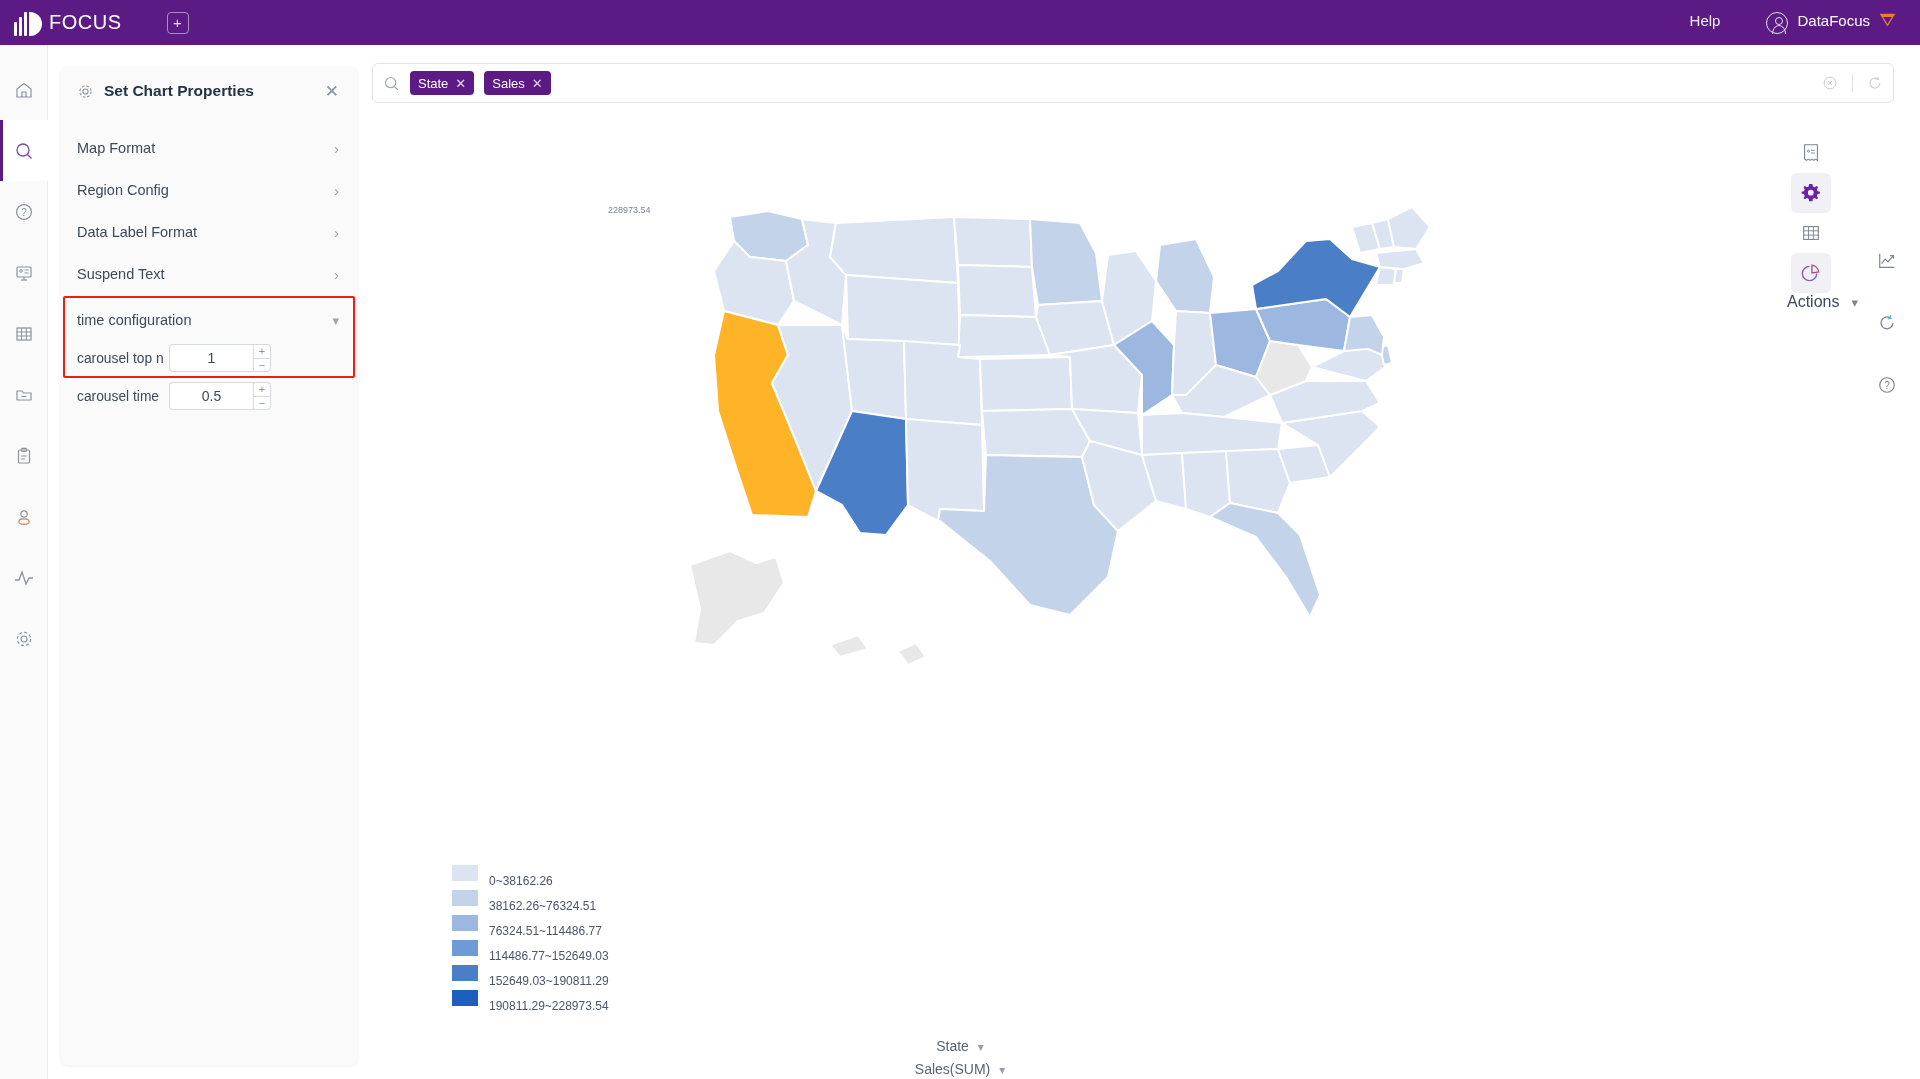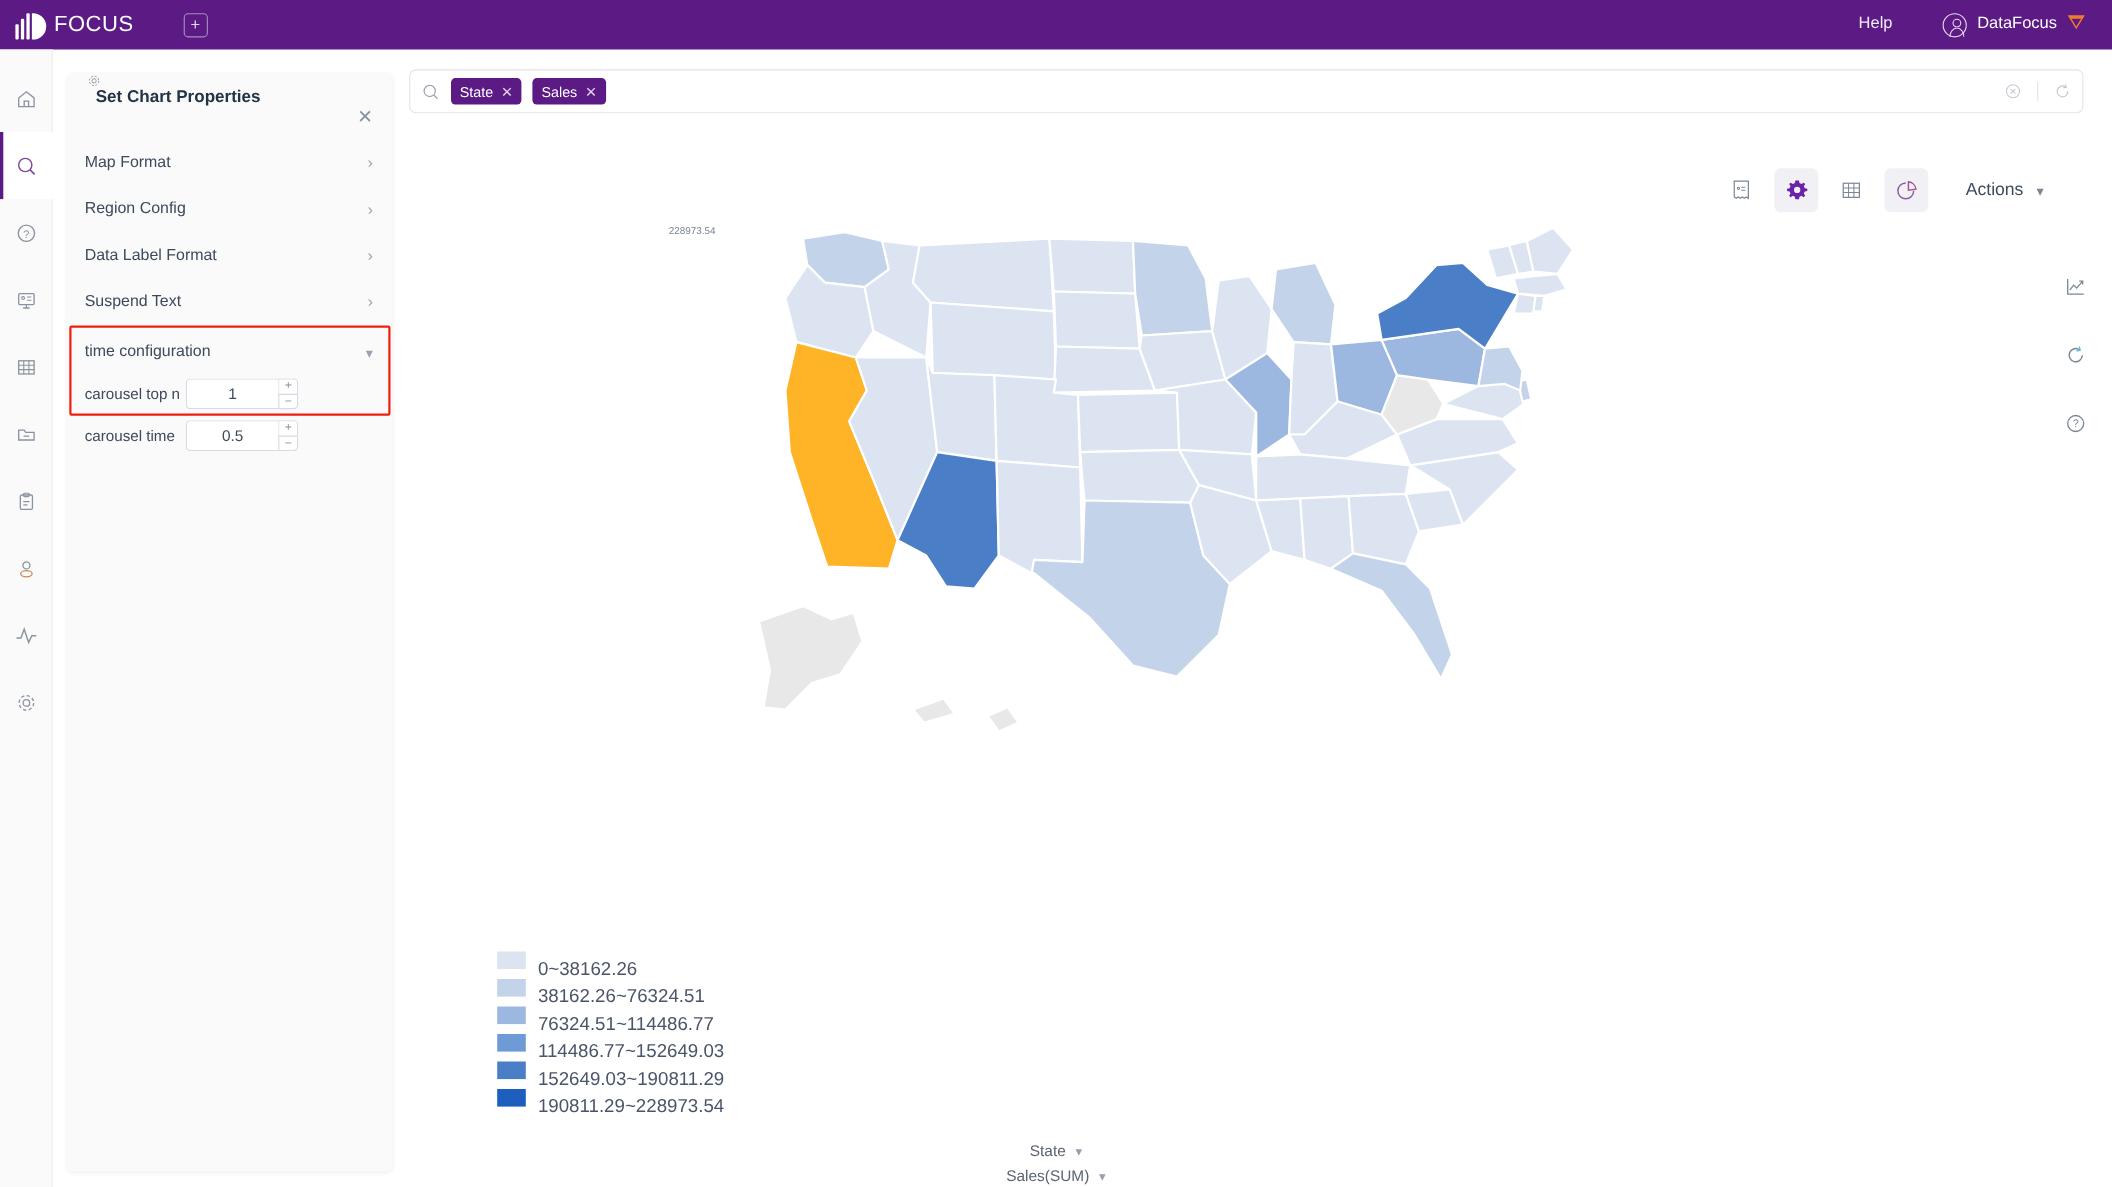--- a/index.html
+++ b/index.html
@@ -62,21 +62,21 @@
     content: ""; position: absolute; left: 0; top: 0; width: 3px; height: 61px; background: #5b1a84;
   }
   .rail-item svg { display: block; }
 
   
   .panel {
     position: absolute; left: 61px; top: 67px; width: 296px; height: 998px;
     background: #fafafa; border-radius: 6px; box-shadow: 0 1px 4px rgba(0,0,0,.07);
   }
   .panel-head {
-    display: flex; align-items: flex-start; height: 48px; padding: 0 18px 0 16px; flex-direction: column;
+    display: flex; align-items: center; height: 48px; padding: 0 18px 0 16px;
   }
   .panel-title { font-size: 15.5px; font-weight: bold; color: #243447; margin-left: 10px; }
   .panel-close { margin-left: auto; color: #8a93a0; font-size: 17px; line-height: 1; }
   .panel-row {
     height: 42px; display: flex; align-items: center; padding: 0 18px 0 16px;
     font-size: 14.5px; color: #3d4a5c;
   }
   .panel-row .chev { margin-left: auto; color: #9aa3b0; font-size: 15px; }
   .hl-box {
     position: absolute; left: 2px; top: 229px; width: 292px; height: 82px;
@@ -112,21 +112,21 @@
   .chip {
     background: #5b1a84; color: #fff; font-size: 13px; border-radius: 4px;
     height: 24px; display: flex; align-items: center; padding: 0 8px; margin-left: 10px;
   }
   .chip .x { margin-left: 7px; font-size: 13px; color: #e2d2ee; }
   .search-right { margin-left: auto; display: flex; align-items: center; }
   .divider-v { width: 1px; height: 18px; background: #e1e4e8; margin: 0 14px; }
 
   
   .chart-tools {
-    position: absolute; right: 62px; top: 153px; display: flex; align-items: center;
+    position: absolute; right: 62px; top: 133px; display: flex; align-items: center; flex-direction: column;
   }
   .tool-btn {
     width: 40px; height: 40px; border-radius: 6px; margin-left: 10px;
     display: flex; align-items: center; justify-content: center;
   }
   .tool-btn.on { background: #f1f0f5; }
   .actions-btn { display: flex; align-items: center; margin-left: 34px; color: #3d4a5c; font-size: 16px; }
   .actions-btn .chev { margin-left: 12px; color: #7d8794; font-size: 13px; }
 
   
@@ -139,21 +139,21 @@
     font-size: 24px; color: #3a4a63; font-weight: 400;
   }
   .max-label {
     position: absolute; left: 608px; top: 205px; font-size: 9px; color: #7a8594;
   }
   .map-svg { position: absolute; left: 690px; top: 205px; width: 940px; height: 600px; }
 
   .legend { position: absolute; left: 452px; top: 860px; }
   .legend-row { display: flex; align-items: center; height: 25px; }
   .legend-sw { width: 26px; height: 16px; margin-right: 11px; }
-  .legend-txt { font-size: 17px; color: #4a5568; margin-top: 16px; }
+  .legend-txt { font-size: 12px; color: #4a5568; margin-top: 16px; }
 
   .axis-labels {
     position: absolute; left: 0; right: 0; top: 1035px; text-align: center;
   }
   .axis-row { font-size: 14px; color: #5a6472; line-height: 22px; }
   .axis-row .chev { color: #96a0ad; font-size: 12px; margin-left: 5px; }
 </style>
 </head>
 <body>
 

